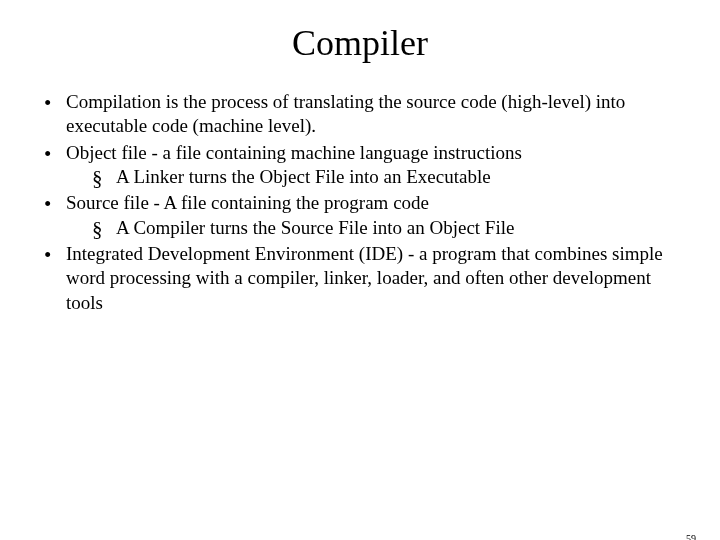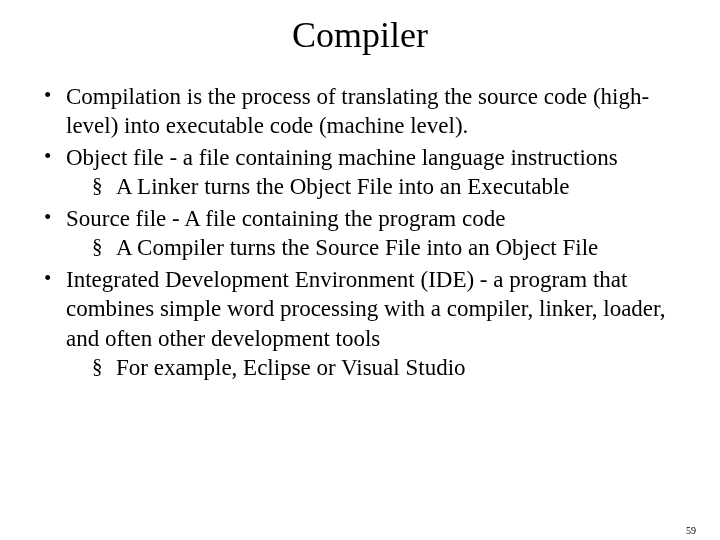--- a/index.html
+++ b/index.html
@@ -13,26 +13,26 @@
   }
   .slide {
     position: relative;
     width: 720px;
     height: 540px;
     box-sizing: border-box;
   }
   .title {
     text-align: center;
     font-size: 36px;
-    margin-top: 14px;
+    margin-top: 22px;
     margin-bottom: 26px;
     font-weight: normal;
   }
   .body {
-    font-size: 23px;
+    font-size: 19px;
     line-height: 1.28;
     padding: 0 40px 0 40px;
   }
   ul.level1 {
     list-style: none;
     margin: 0;
     padding: 0;
   }
   ul.level1 > li {
     position: relative;
@@ -95,23 +95,18 @@
       <li>
         <span>Source file - A file containing the program code</span>
         <ul class="level2">
           <li>
             <span>A Compiler turns the Source File into an Object File</span>
           </li>
         </ul>
       </li>
       <li>
         <span>Integrated Development Environment (IDE) - a program that combines simple word processing with a compiler, linker, loader, and often other development tools</span>
-        <ul class="level2">
-          <li>
-            <span>For example, Eclipse or Visual Studio</span>
-          </li>
-        </ul>
       </li>
     </ul>
   </div>
 
   <div class="page-number">59</div>
 </div>
 
 </body></html>

